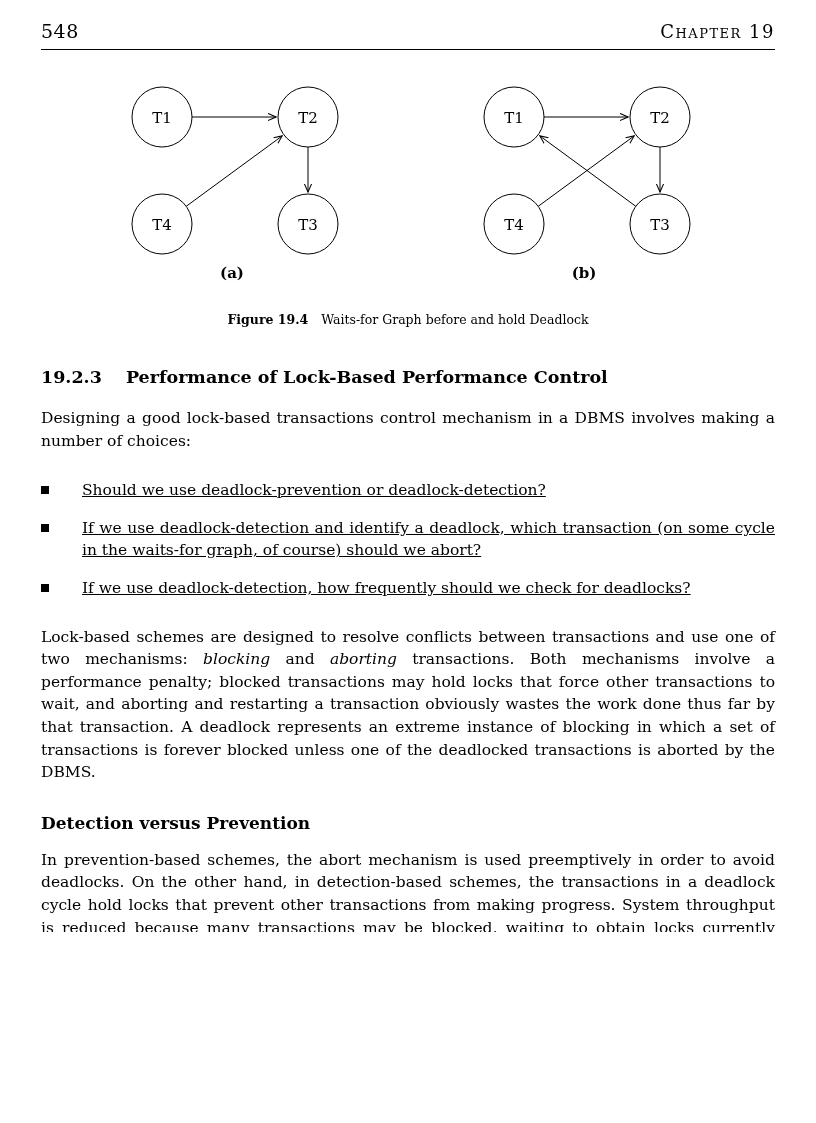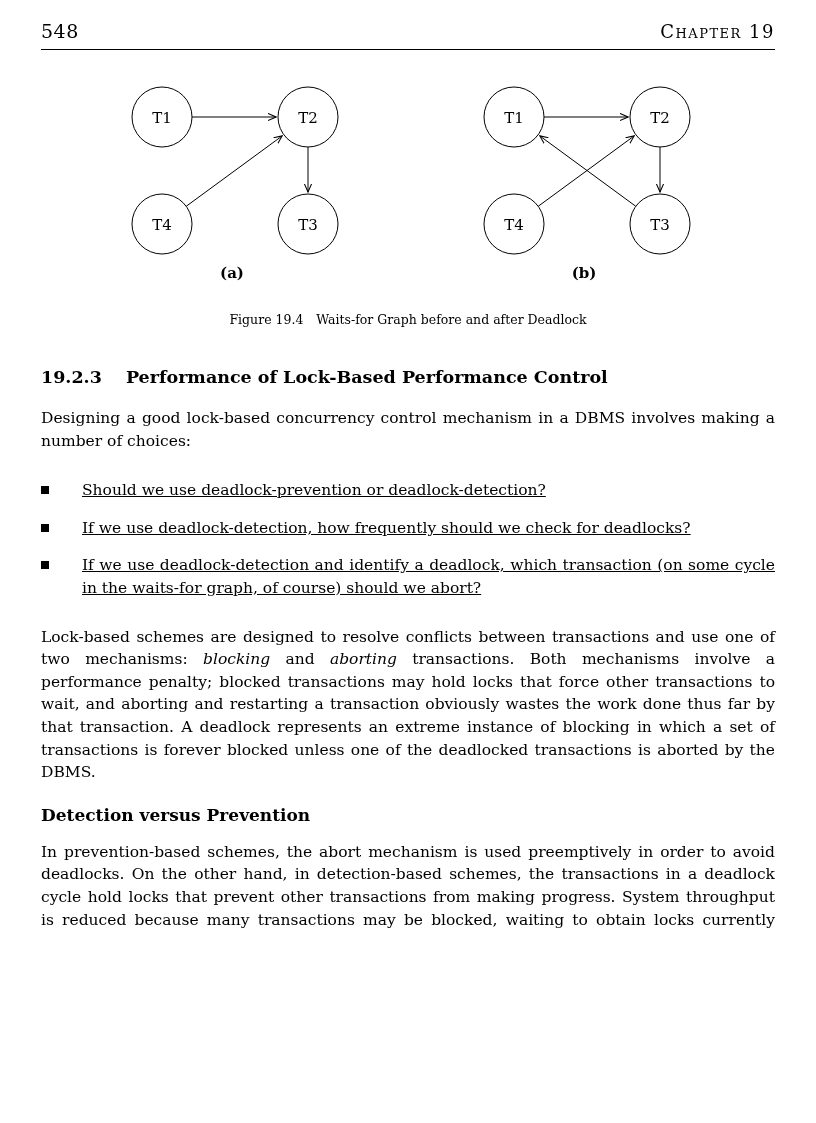--- a/index.html
+++ b/index.html
@@ -39,35 +39,35 @@
   .node-label {
     font-family: "DejaVu Serif", serif;
     font-size: 15px;
     text-anchor: middle;
     dominant-baseline: central;
     fill: #000;
   }
   .graph-label { font-weight: bold; font-size: 15px; margin-top: 2px; }
 
   .figure-caption { text-align: center; margin-top: 30px; font-size: 12.5px; }
-  .figure-caption .cap-label { font-weight: normal; margin-right: 13px; }
+  .figure-caption .cap-label { font-weight: bold; margin-right: 13px; }
 
   .body-text { font-size: 15.5px; line-height: 22.6px; text-align: justify; }
   .p1 { margin-top: 38px; }
   .section-heading { margin-top: 40px; font-size: 17.5px; font-weight: bold; }
   .section-heading .sec-num { margin-right: 24px; }
   .p2 { margin-top: 20px; }
 
   .bullet-list { margin-top: 27px; text-decoration: underline; }
   .bullet-item { display: flex; margin-bottom: 15px; }
   .bullet-marker { width: 8px; height: 8px; background: #000; margin-top: 7px; flex: none; }
   .bullet-text { margin-left: 33px; font-size: 15.5px; line-height: 22.6px; text-align: justify; }
 
   .p3 { margin-top: 26px; }
-  .subsection-heading { margin-top: 21px; font-size: 17px; font-weight: bold; }
+  .subsection-heading { margin-top: 29px; font-size: 17px; font-weight: bold; }
   .p4 { margin-top: 16px; }
   em { }
 </style>
 </head>
 <body>
 
 <svg width="0" height="0" style="position:absolute" aria-hidden="true">
   <defs>
     <marker id="arrow" viewBox="0 0 10 10" refX="9" refY="5" markerWidth="9" markerHeight="9" orient="auto">
       <path d="M0,1 L9,5 L0,9" fill="none" stroke="#000" stroke-width="1.2"></path>
@@ -112,43 +112,43 @@
             <text x="221" y="66" class="node-label">T2</text>
             <circle cx="75" cy="172" r="30" class="node"></circle>
             <text x="75" y="173" class="node-label">T4</text>
             <circle cx="221" cy="172" r="30" class="node"></circle>
             <text x="221" y="173" class="node-label">T3</text>
           </svg>
         <div class="graph-label">(b)</div>
       </div>
     </div>
     <div class="figure-caption">
-      <span class="cap-label">Figure 19.4</span><span class="cap-text">Waits-for Graph before and after Deadlock</span>
+      <span class="cap-label">Figure 19.4</span><span class="cap-text">Waits-for Graph before and hold Deadlock</span>
     </div>
   </div>
 
 
   <h2 class="section-heading">
     <span class="sec-num">19.2.3</span><span>Performance of Lock-Based Performance Control</span>
   </h2>
 
-  <p class="body-text p2">Designing a good lock-based concurrency control mechanism in a DBMS involves making a number of choices:</p>
+  <p class="body-text p2">Designing a good lock-based transactions control mechanism in a DBMS involves making a number of choices:</p>
 
   <div class="bullet-list">
     <div class="bullet-item">
       <span class="bullet-marker"></span>
       <span class="bullet-text">Should we use deadlock-prevention or deadlock-detection?</span>
     </div>
     <div class="bullet-item">
       <span class="bullet-marker"></span>
-      <span class="bullet-text">If we use deadlock-detection, how frequently should we check for deadlocks?</span>
+      <span class="bullet-text">If we use deadlock-detection and identify a deadlock, which transaction (on some cycle in the waits-for graph, of course) should we abort?</span>
     </div>
     <div class="bullet-item">
       <span class="bullet-marker"></span>
-      <span class="bullet-text">If we use deadlock-detection and identify a deadlock, which transaction (on some cycle in the waits-for graph, of course) should we abort?</span>
+      <span class="bullet-text">If we use deadlock-detection, how frequently should we check for deadlocks?</span>
     </div>
   </div>
 
   <p class="body-text p3"><span>Lock-based schemes are designed to resolve conflicts between transactions and use one of two mechanisms: </span><em>blocking</em><span> and </span><em>aborting</em><span> transactions. Both mechanisms involve a performance penalty; blocked transactions may hold locks that force other transactions to wait, and aborting and restarting a transaction obviously wastes the work done thus far by that transaction. A deadlock represents an extreme instance of blocking in which a set of transactions is forever blocked unless one of the deadlocked transactions is aborted by the DBMS.</span></p>
 
   <h3 class="subsection-heading">Detection versus Prevention</h3>
 
   <p class="body-text p4">In prevention-based schemes, the abort mechanism is used preemptively in order to avoid deadlocks. On the other hand, in detection-based schemes, the transactions in a deadlock cycle hold locks that prevent other transactions from making progress. System throughput is reduced because many transactions may be blocked, waiting to obtain locks currently held by deadlocked transactions.</p>
 
 </div>

